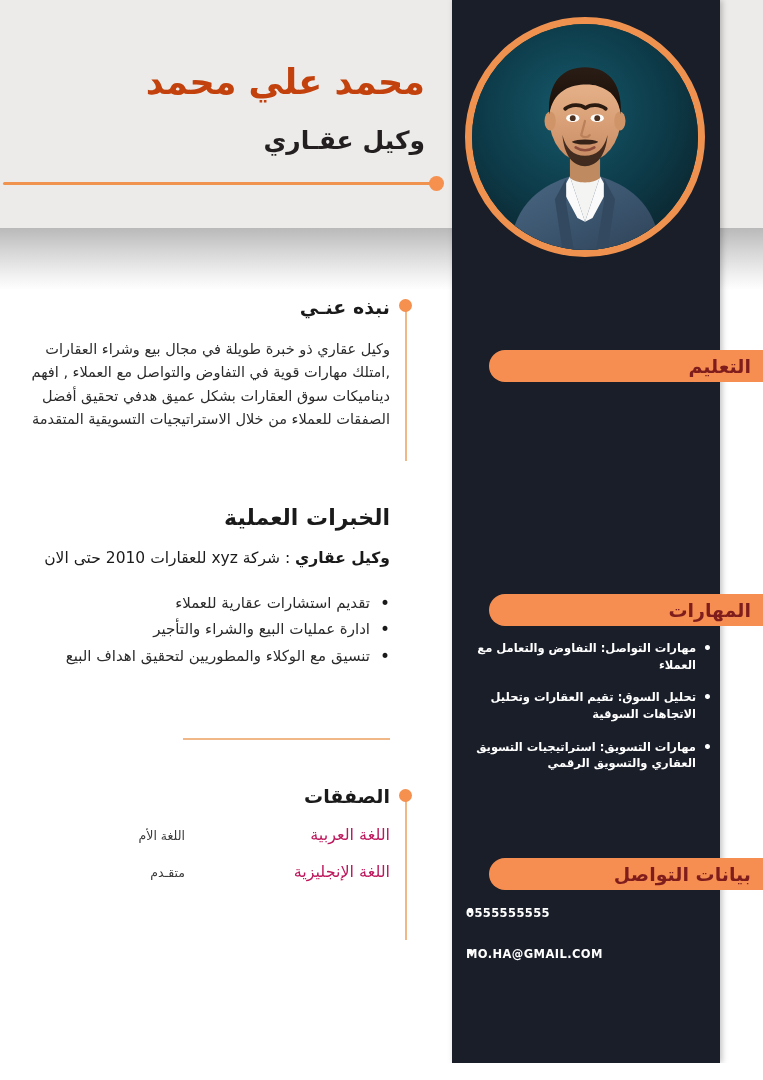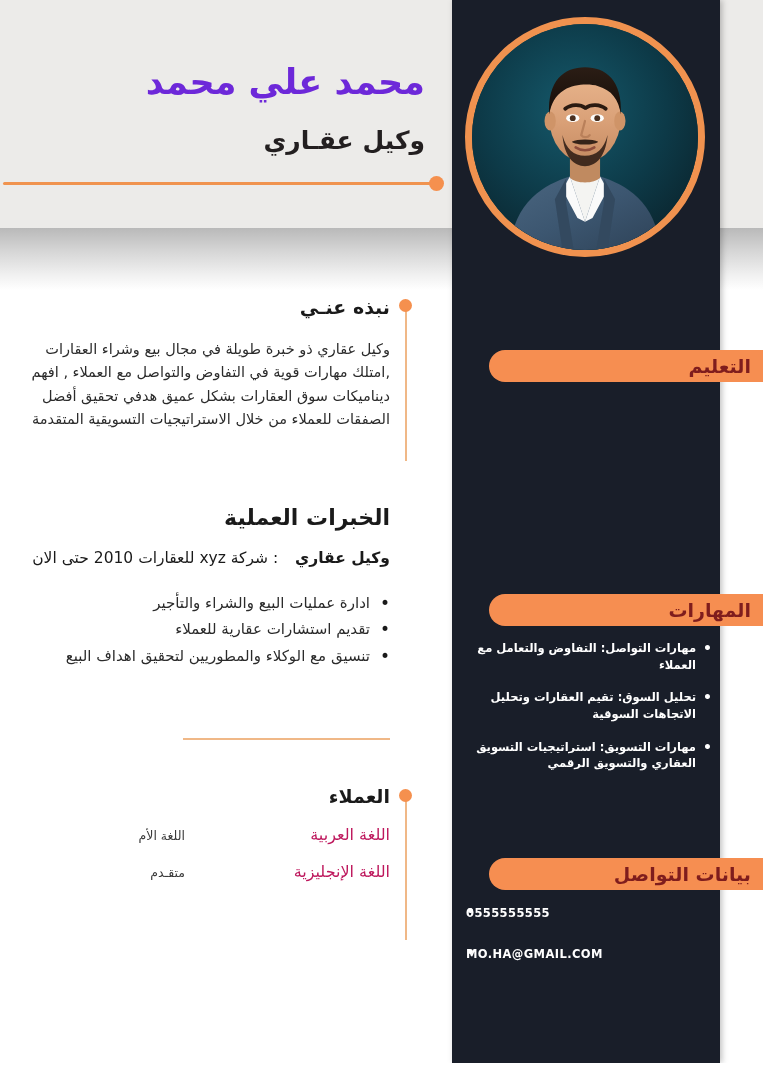--- a/index.html
+++ b/index.html
@@ -47,21 +47,21 @@
     top: 0;
     width: 455px;
     height: 228px;
   }
   .name {
     position: absolute;
     right: 30px;
     top: 62px;
     width: 400px;
     text-align: right;
-    color: #6d28d9;
+    color: #c2410c;
     font-size: 35px;
     font-weight: bold;
     letter-spacing: 0px;
     line-height: 1.15;
     direction: rtl;
     white-space: nowrap;
   }
   .job-title {
     position: absolute;
     right: 30px;
@@ -290,21 +290,21 @@
     position: absolute;
     left: 16px;
     top: 548px;
     width: 374px;
     direction: rtl;
     text-align: right;
     font-size: 15.5px;
     color: #1a1a1a;
     line-height: 1.4;
   }
-  .exp-role b { font-weight: bold; margin-left: 12px; }
+  .exp-role b { font-weight: bold; }
 
   .exp-list {
     position: absolute;
     left: 16px;
     top: 592px;
     width: 374px;
     list-style: none;
     margin: 0;
     padding: 0;
     direction: rtl;
@@ -475,31 +475,31 @@
   <div class="timeline-dot tl-about-dot"></div>
 
   <div class="heading-box about-heading">نبذه عنـي</div>
   <div class="about-text">وكيل عقاري ذو خبرة طويلة في مجال بيع وشراء العقارات ,امتلك مهارات قوية في التفاوض والتواصل مع العملاء , افهم ديناميكات سوق العقارات بشكل عميق هدفي تحقيق أفضل الصفقات للعملاء من خلال الاستراتيجيات التسويقية المتقدمة</div>
 
   <div class="heading-box exp-heading">الخبرات العملية</div>
   <div class="exp-role">
     <b>وكيل عقاري</b><span> : شركة xyz للعقارات 2010 حتى الان</span>
   </div>
   <ul class="exp-list">
+    <li>تقديم استشارات عقارية للعملاء</li>
     <li>ادارة عمليات البيع والشراء والتأجير</li>
-    <li>تقديم استشارات عقارية للعملاء</li>
     <li>تنسيق مع الوكلاء والمطوريين لتحقيق اهداف البيع</li>
   </ul>
 
   <div class="divider"></div>
 
   <div class="timeline tl-lang"></div>
   <div class="timeline-dot tl-lang-dot"></div>
 
-  <div class="heading-box lang-heading">العملاء</div>
+  <div class="heading-box lang-heading">الصفقات</div>
   <div class="lang-rows">
     <div class="lang-row">
       <div class="lang-name">اللغة العربية</div>
       <div class="lang-level">اللغة الأم</div>
     </div>
     <div class="lang-row">
       <div class="lang-name">اللغة الإنجليزية</div>
       <div class="lang-level">متقـدم</div>
     </div>
   </div>

